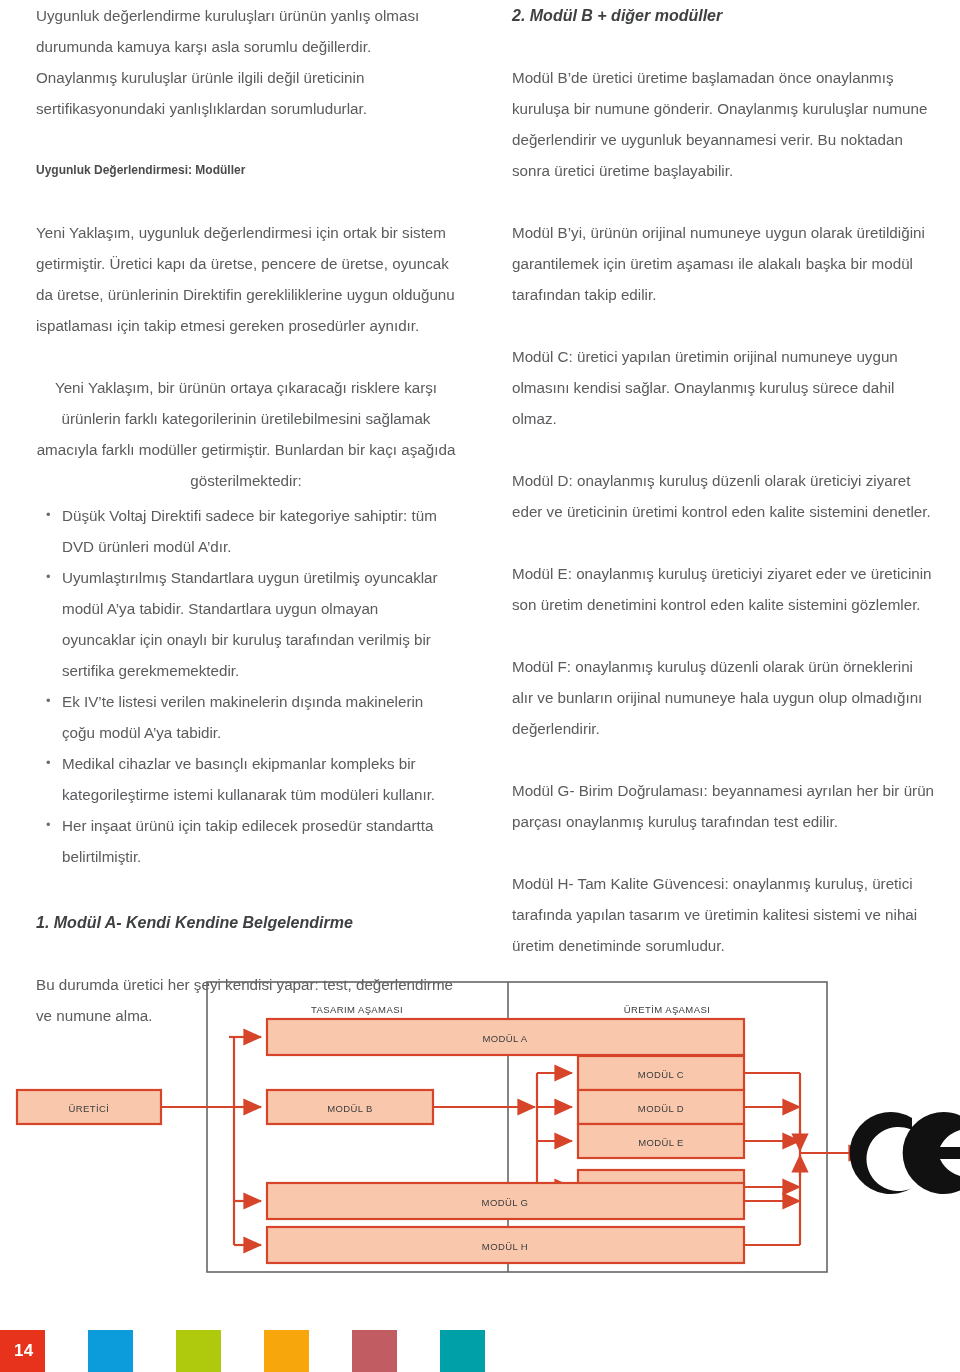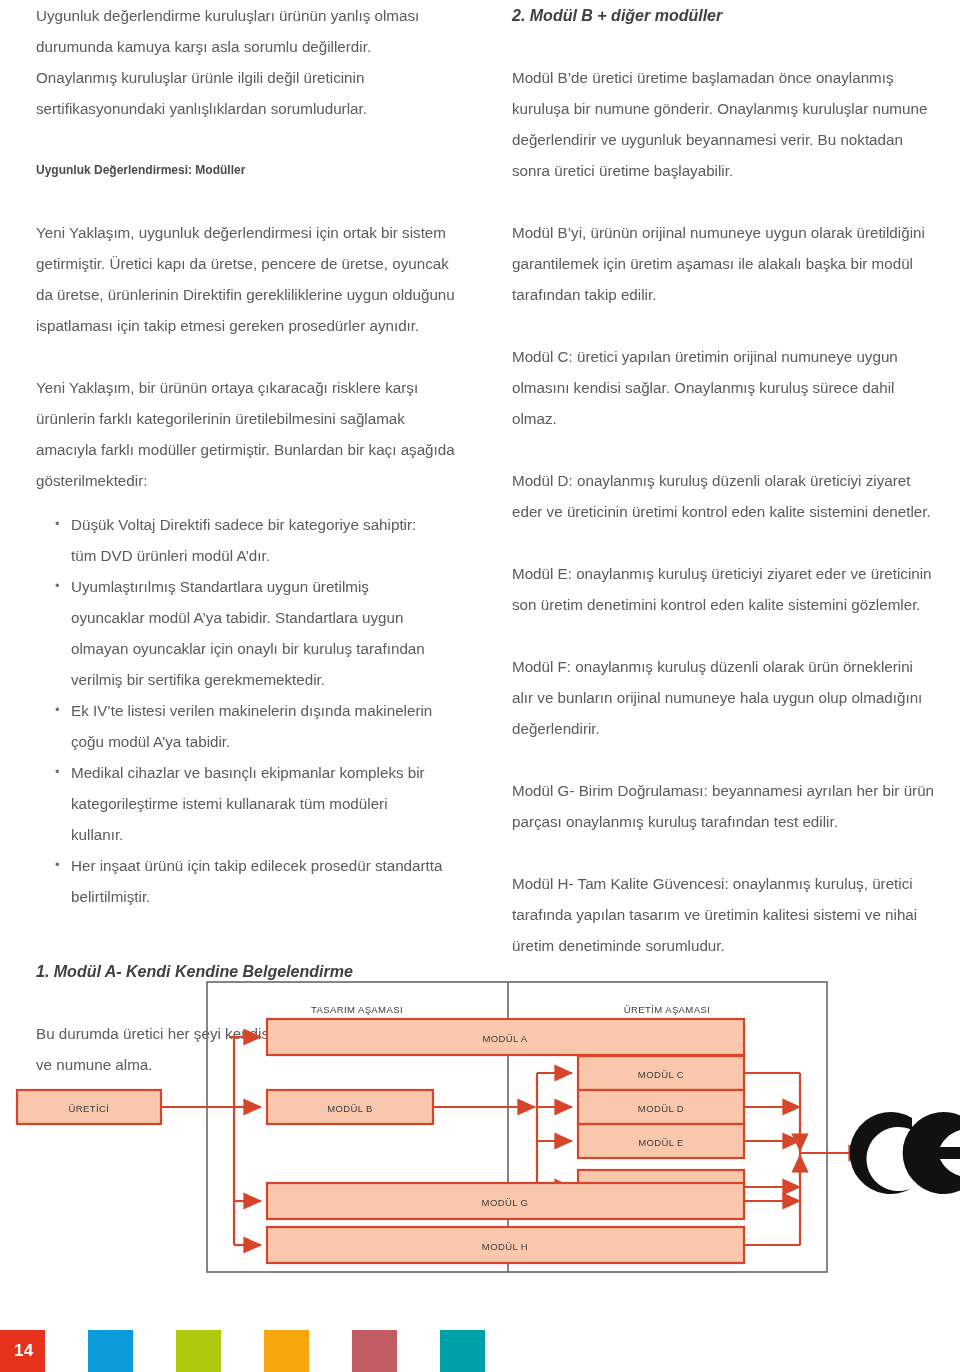--- a/index.html
+++ b/index.html
@@ -27,40 +27,40 @@
     font-size: 15.2px;
     line-height: 31px;
     color: #5a5b5d;
   }
   .col-left  { left: 36px; }
   .col-right { left: 512px; width: 424px; }
 
   p.body {
     margin: 0 0 31px 0;
   }
-  p.tight { margin-bottom: 0; }
+  p.tight { margin-bottom: 0; text-align: center; }
   h3.sub {
     margin: 0 0 31px 0;
     font-size: 12px;
     font-weight: bold;
     line-height: 31px;
     color: #4a4b4d;
   }
   h3.num {
     margin: 0 0 31px 0;
     font-size: 16px;
     font-weight: bold;
     font-style: italic;
     line-height: 31px;
     color: #3f4042;
   }
   .spacer-31 { height: 31px; }
 
   ul.bullets {
-    margin: 13px;
+    margin: 4px;
     padding: 0 0 0 0;
     list-style: none;
   }
   ul.bullets li {
     position: relative;
     padding-left: 22px;
     margin: 0;
     line-height: 31px;
   }
   ul.bullets li::before {

